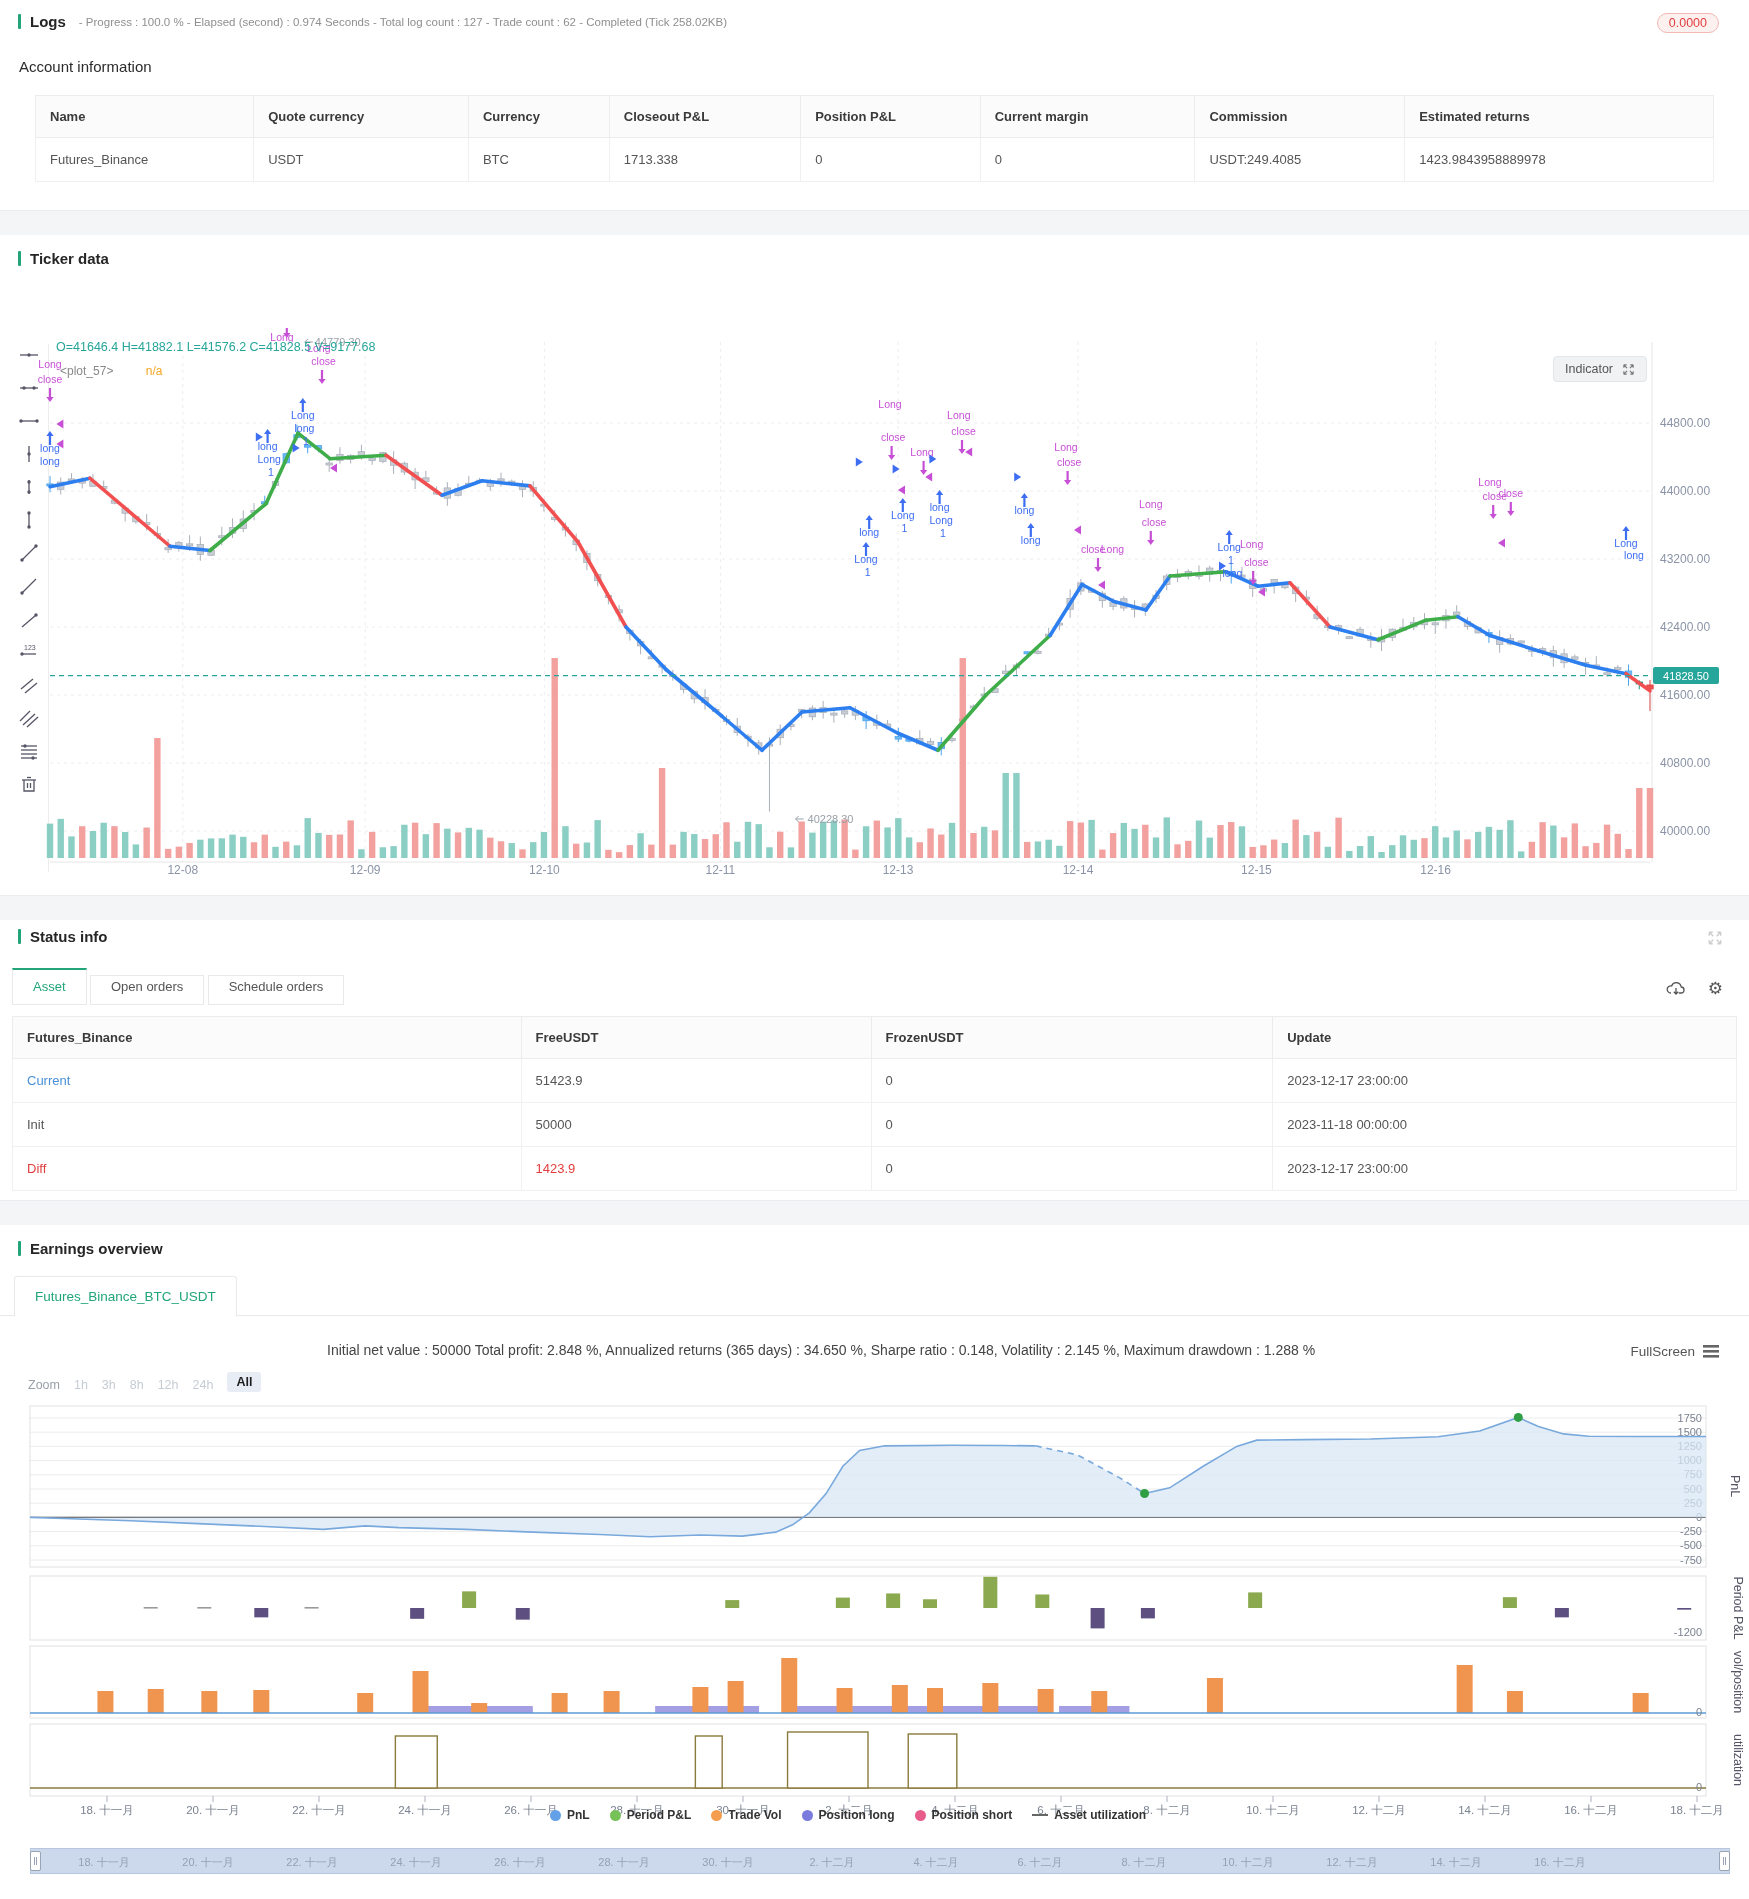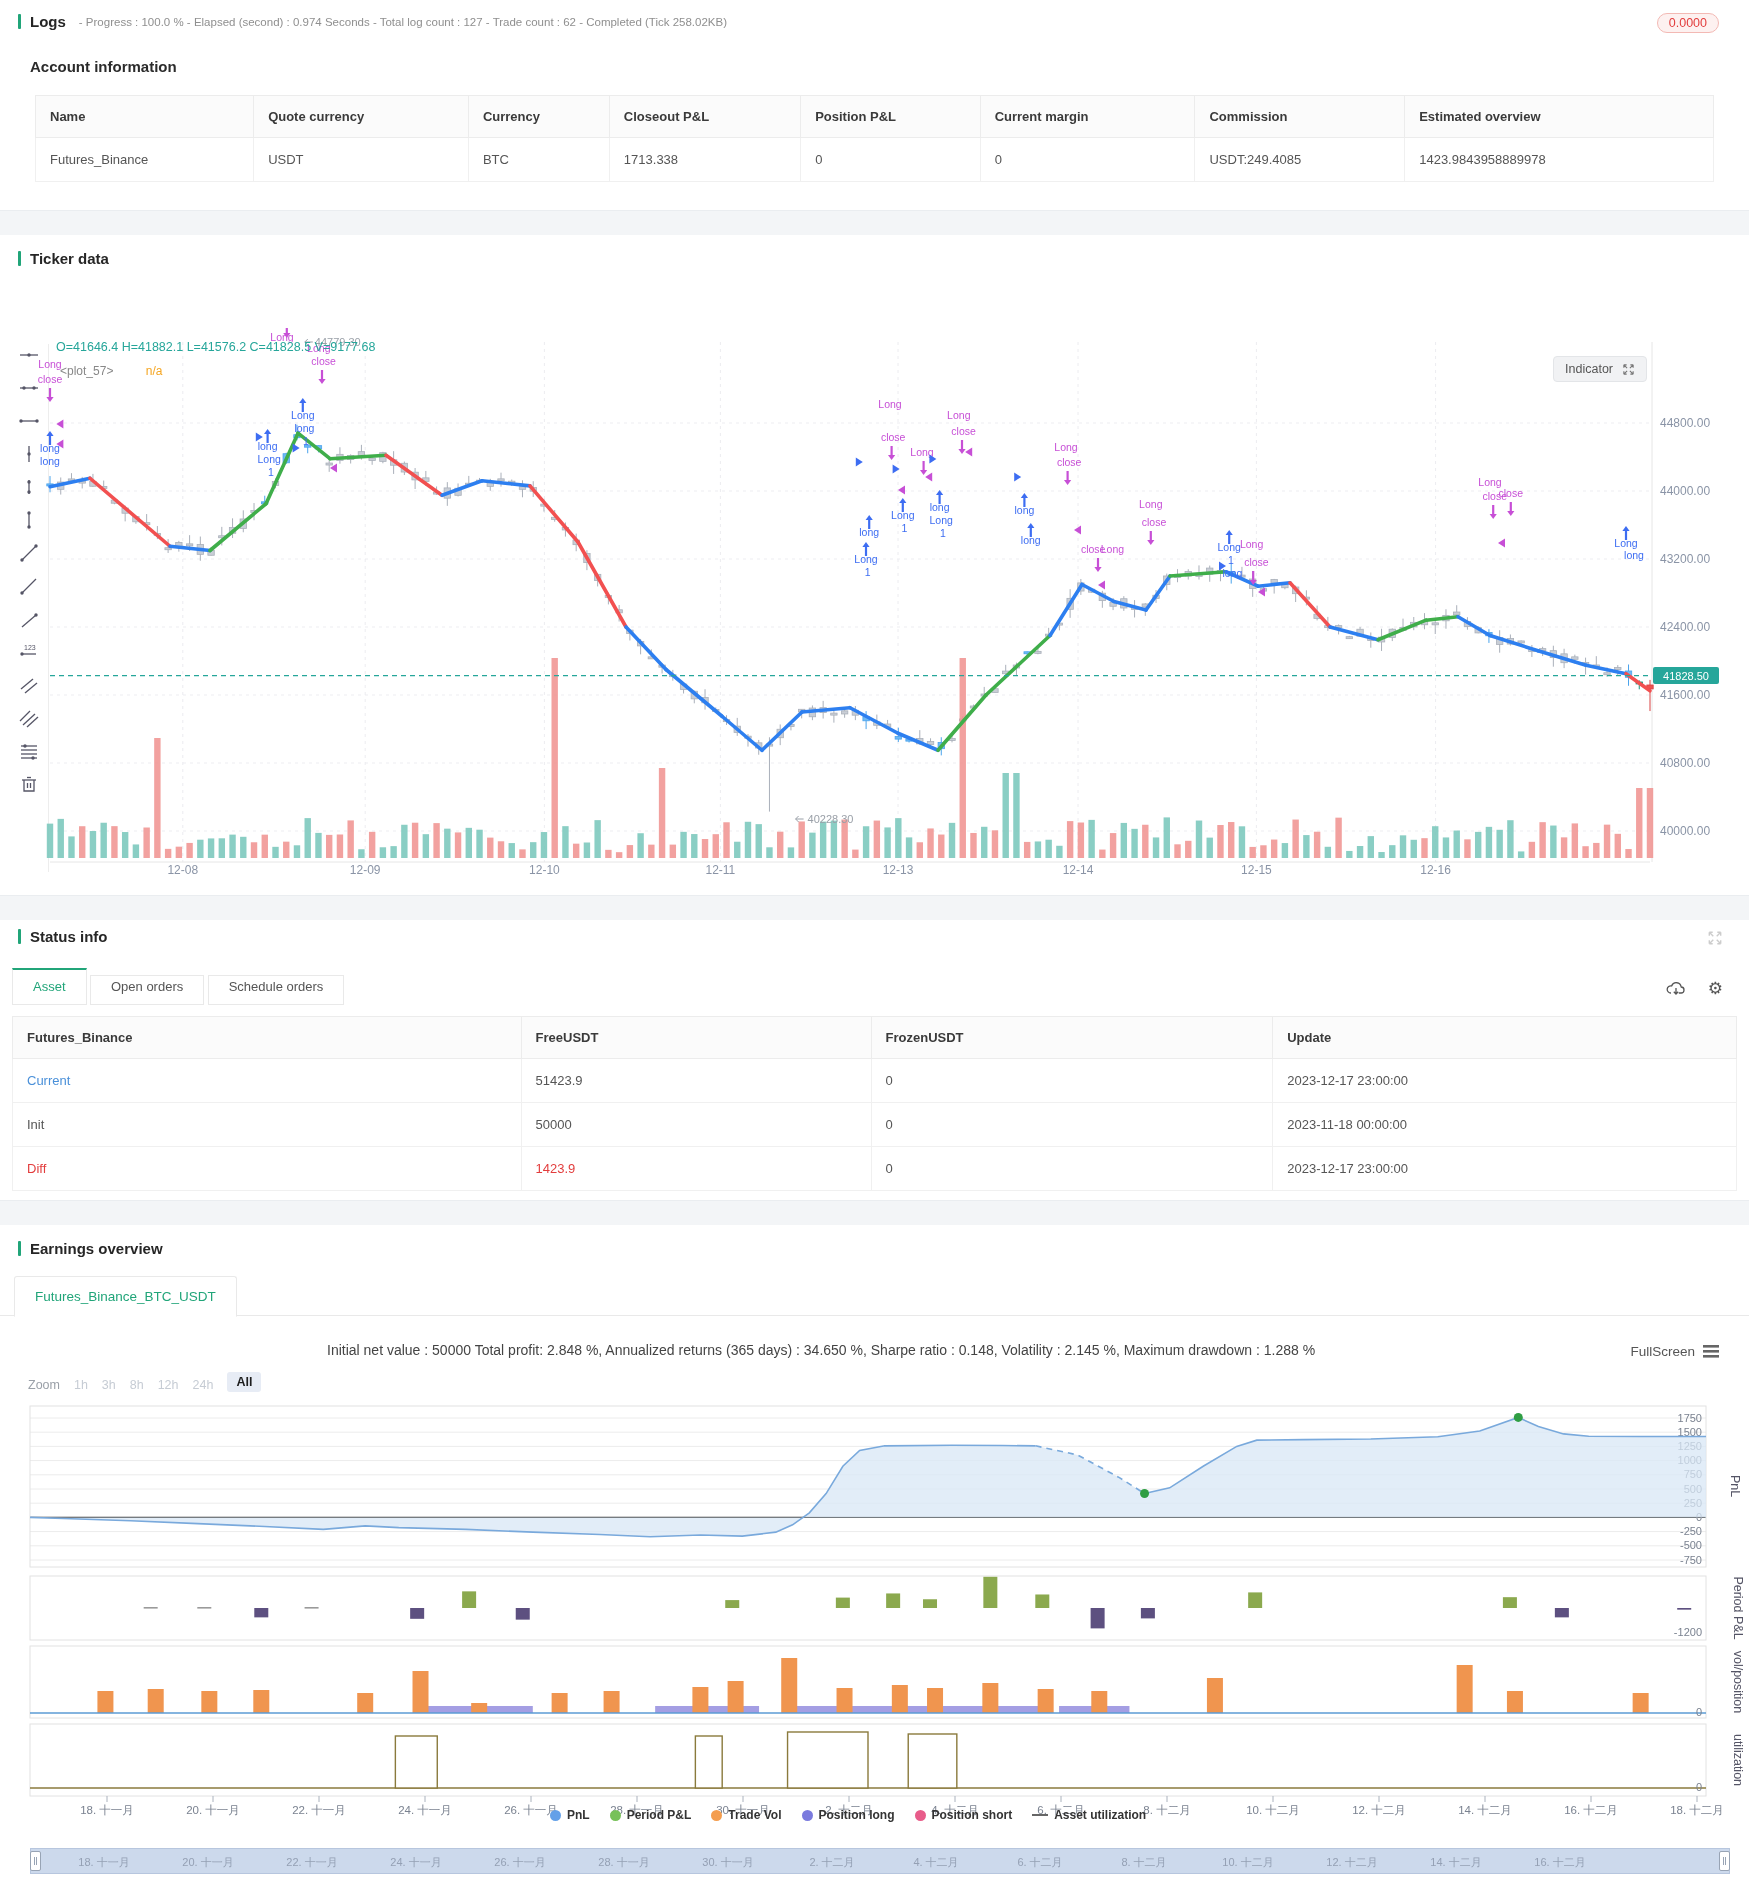--- a/index.html
+++ b/index.html
@@ -47,42 +47,42 @@
 
 <div class="page">
 
   <div class="abs sec-head" style="left:18px;top:13px;">
     <span class="sec-bar"></span>
     <span>Logs</span>
     <span class="logs-summary">- Progress : 100.0 % - Elapsed (second) : 0.974  Seconds - Total log count : 127 - Trade count : 62 - Completed (Tick 258.02KB)</span>
   </div>
   <div class="badge">0.0000</div>
 
-  <div class="abs h2" style="left:30px;top:58px;font-weight:bold;">Account information</div>
+  <div class="abs h2" style="left:19px;top:58px;">Account information</div>
   <table class="abs dtable" style="left:35px;top:95px;width:1679px;table-layout:fixed;">
     <colgroup>
         <col style="width:13%">
         <col style="width:12.8%">
         <col style="width:8.4%">
         <col style="width:11.4%">
         <col style="width:10.7%">
         <col style="width:12.8%">
         <col style="width:12.5%">
         <col style="width:18.4%">
       </colgroup>
     <thead>
         <tr>
       <th>Name</th>
       <th>Quote currency</th>
       <th>Currency</th>
       <th>Closeout P&amp;L</th>
       <th>Position P&amp;L</th>
       <th>Current margin</th>
       <th>Commission</th>
-      <th>Estimated overview</th>
+      <th>Estimated returns</th>
     </tr>
       </thead>
     <tbody>
         <tr>
       <td>Futures_Binance</td>
       <td>USDT</td>
       <td>BTC</td>
       <td>1713.338</td>
       <td>0</td>
       <td>0</td>

